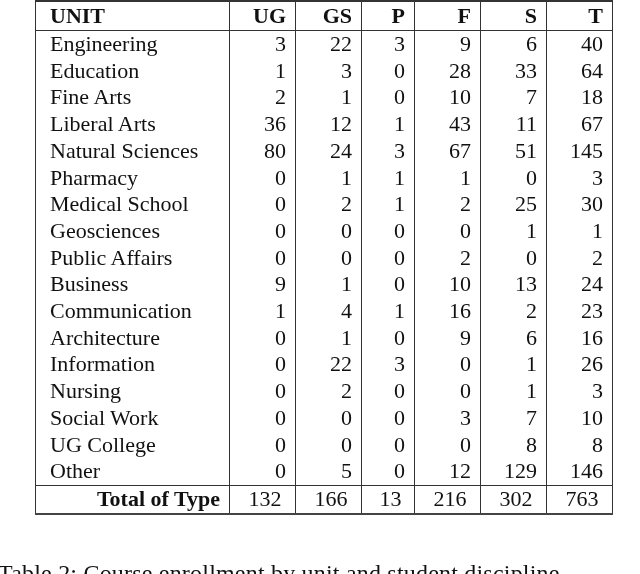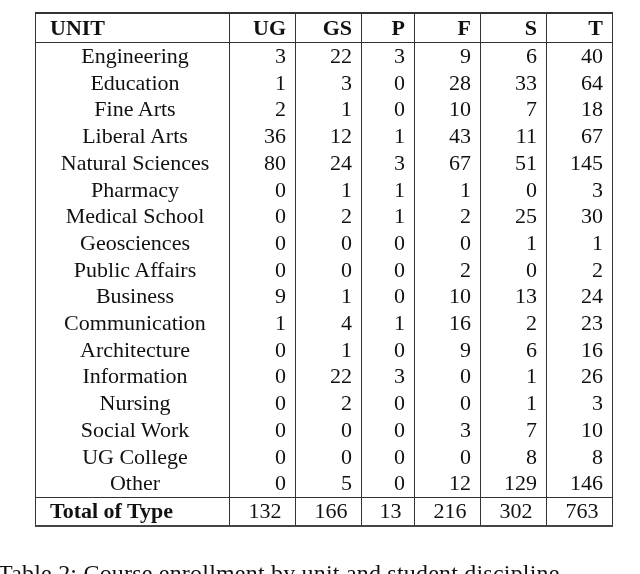--- a/index.html
+++ b/index.html
@@ -1,42 +1,42 @@
 <!DOCTYPE html>
 <html><head>
 <meta charset="utf-8">
 <style>
   html, body { margin: 0; padding: 0; background: #ffffff; }
   body {
     width: 640px; height: 574px; overflow: hidden; position: relative;
     font-family: "Liberation Serif", "DejaVu Serif", serif; color: #111;
   }
   table.units {
-    position: absolute; left: 35px; top: 12px;
+    position: absolute; left: 35px; top: 0px;
     border-collapse: collapse;
     font-size: 22px; line-height: 26.7px;
   }
   table.units td, table.units th {
     padding: 0 9px 0 14px;
     border-left: 1.5px solid #333;
     border-right: 1.5px solid #333;
     white-space: nowrap;
   }
   table.units th {
     font-weight: bold; text-align: right; height: 28px;
     border-top: 2px solid #333; border-bottom: 1.5px solid #333;
   }
   table.units th.unit-h { text-align: left; }
-  table.units td.name { text-align: center; }
+  table.units td.name { text-align: left; }
   table.units td.num { text-align: right; }
   table.units tr.total td {
     border-top: 1.5px solid #333; border-bottom: 2.5px solid #444;
     text-align: center; height: 27px;
   }
-  table.units tr.total td.name { font-weight: bold; text-align: left; }
+  table.units tr.total td.name { font-weight: bold; text-align: right; }
   .c0 { width: 170px; } .c1 { width: 42px; } .c2 { width: 42px; }
   .c3 { width: 29px; } .c4 { width: 42px; } .c5 { width: 42px; } .c6 { width: 42px; }
   .caption {
     position: absolute; left: -2px; top: 560px;
     font-size: 24px; white-space: nowrap; letter-spacing: 0.2px;
   }
 </style>
 </head>
 <body>
 

